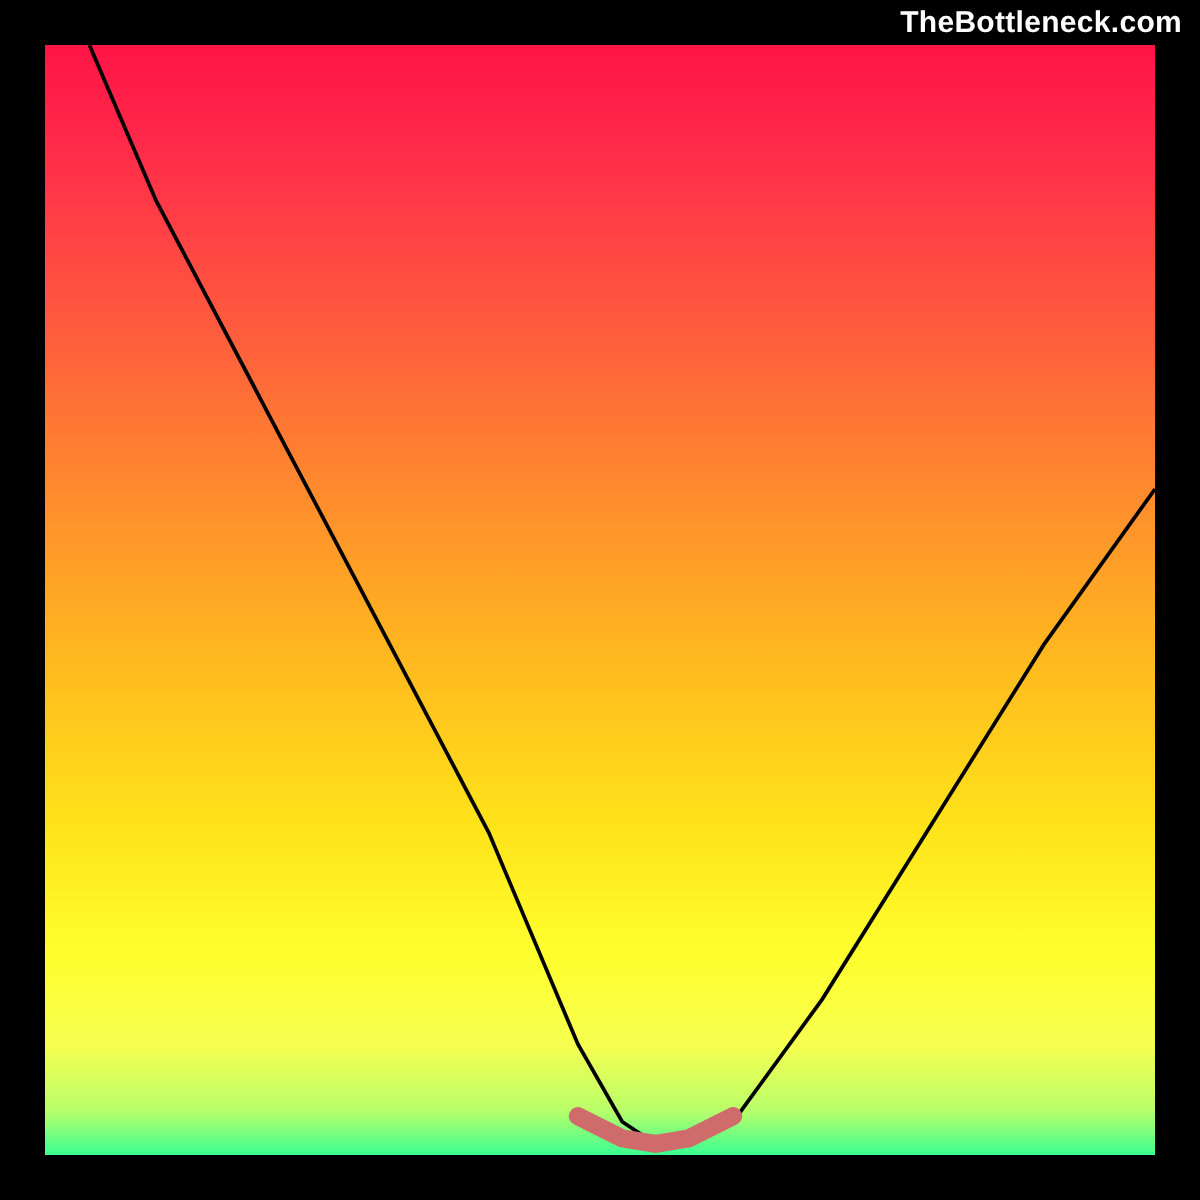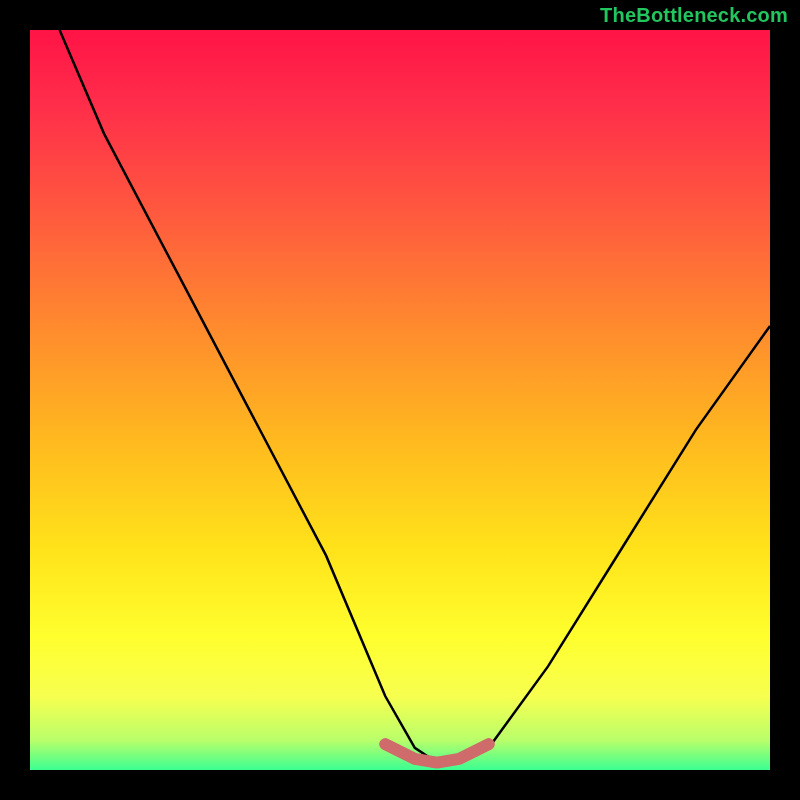--- a/index.html
+++ b/index.html
@@ -14,21 +14,21 @@
   .frame {
     position: relative;
     width: 800px;
     height: 800px;
     background: #000;
   }
   .watermark {
     position: absolute;
     top: 4px;
     right: 12px;
-    color: #22c55e;
+    color: #ffffff;
     font-size: 20px;
     font-weight: 600;
     letter-spacing: 0.2px;
     z-index: 5;
   }
   .plot-area {
     position: absolute;
     left: 30px;
     top: 30px;
     width: 740px;

